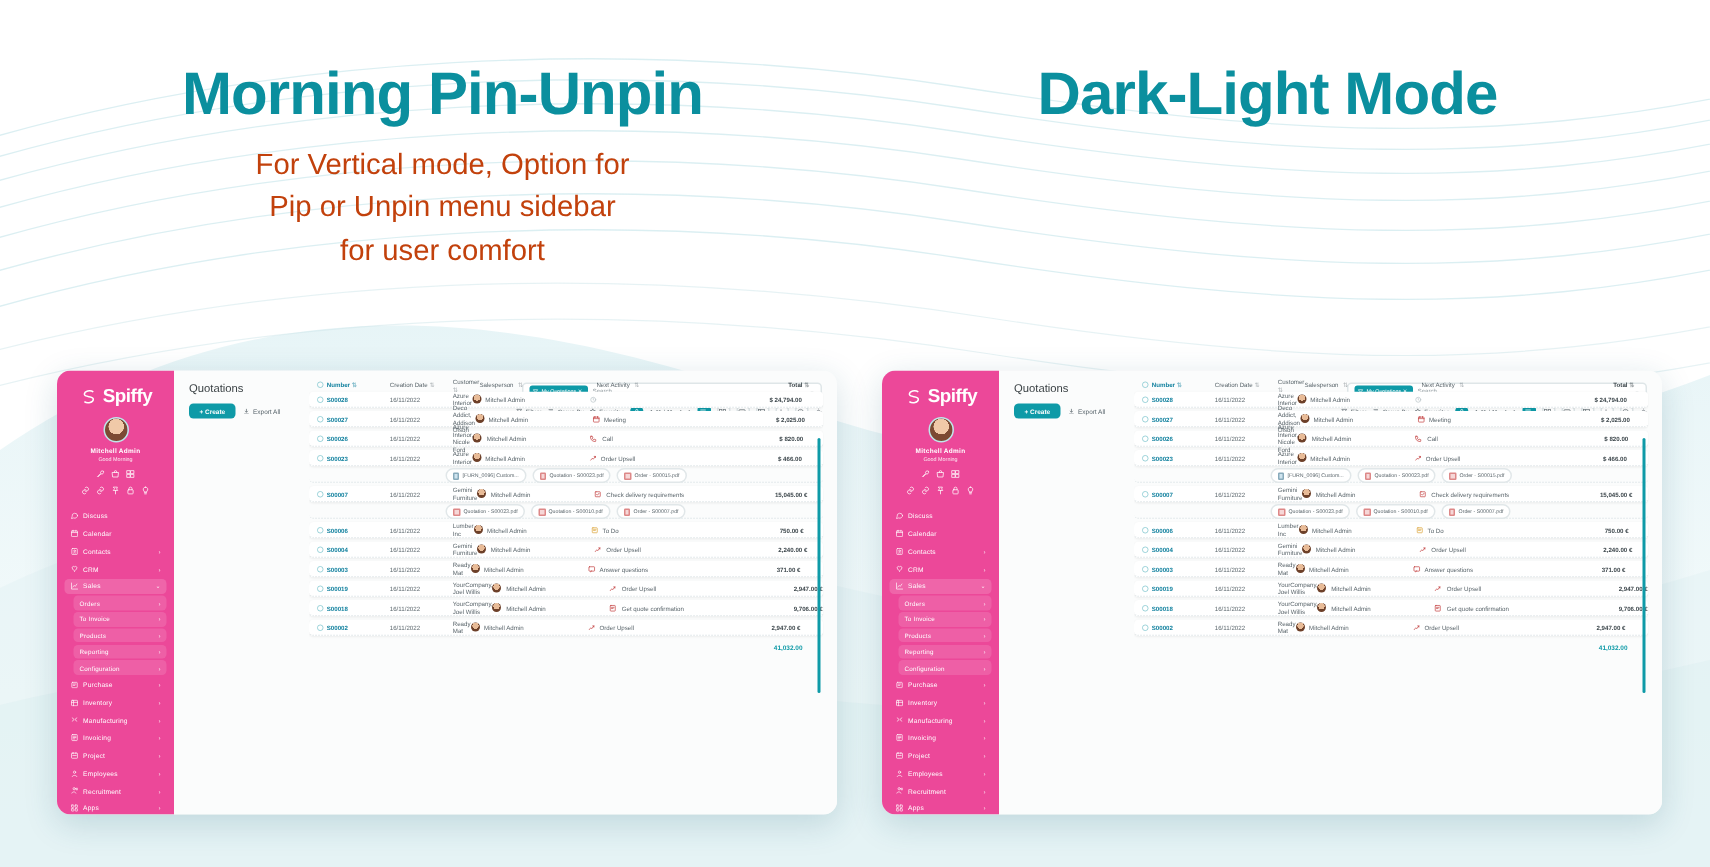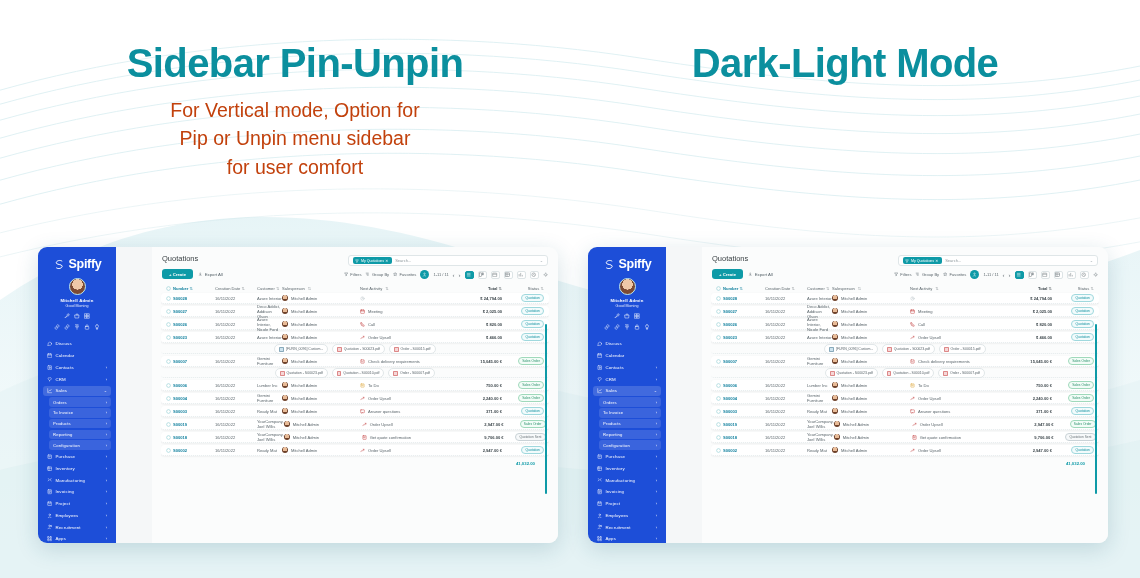--- a/index.html
+++ b/index.html
@@ -31,21 +31,21 @@
   .app-wrap.right { left: 588px; top: 247px; width: 520px; height: 296px; }
 
   .app {
     position: relative; width: 100%; height: 100%;
     display: flex; border-radius: 9px; overflow: hidden;
     box-shadow: 0 6px 22px rgba(20,90,110,.18);
     background: #f5f7f8;
   }
 
   .sidebar {
-    width: 78px; flex: 0 0 78px; background: #1d4ed8;
+    width: 78px; flex: 0 0 78px; background: #ec4899;
     padding: 7px 5px 0 5px; color: #fff; position: relative;
   }
   .logo-row { display: flex; align-items: center; justify-content: center; gap: 3px; margin-top: 3px; }
   .logo-mark { width: 13px; height: 13px; }
   .logo-text { font-size: 12.5px; font-weight: bold; letter-spacing: -.3px; }
   .avatar {
     width: 17px; height: 17px; border-radius: 50%; margin: 7px auto 0 auto;
     background: radial-gradient(circle at 50% 36%, #f0c9a8 0 42%, #7c4a33 43% 100%);
     border: 1.4px solid #bfe7ea;
   }
@@ -59,21 +59,21 @@
     display: flex; align-items: center; gap: 3px;
     padding: 2.6px 4px; border-radius: 3px; margin-bottom: 1.2px;
     font-size: 4.4px; position: relative;
   }
   .mi .mi-ic { width: 5.4px; height: 5.4px; flex: 0 0 5.4px; opacity: .95; }
   .mi .mi-label { flex: 1; letter-spacing: .15px; }
   .mi .mi-caret { font-size: 4px; opacity: .9; }
   .mi.active { background: rgba(255,255,255,.16); }
   .mi.sub { margin-left: 6px; background: rgba(255,255,255,.13); font-size: 4.2px; padding: 2.3px 4px; }
 
-  .content { flex: 1; background: #fbfcfc; display: flex; flex-direction: column; min-width: 0; position: relative; margin-left: 36px; }
+  .content { flex: 1; background: #fbfcfc; display: flex; flex-direction: row; min-width: 0; position: relative; }
   .cbar { padding: 7px 10px 0 10px; }
   .ctitle { font-size: 7.5px; color: #3b4245; font-weight: 500; }
   .crow2 { display: flex; align-items: center; margin-top: 6px; gap: 5px; }
   .btn-create {
     background: #0e9aa7; color: #fff; font-size: 4.3px; font-weight: bold;
     padding: 2.6px 7px; border-radius: 3px; border: none;
   }
   .btn-export { font-size: 4.3px; color: #57636a; display: flex; align-items: center; gap: 2px; }
 
   .searchbar {
@@ -173,21 +173,21 @@
     <path d="M-20,210 C180,150 420,138 640,172 C860,206 1000,210 1160,176"></path>
   </g>
   <g fill="none" stroke="#cfe6ea" stroke-width=".8" opacity=".5">
     <path d="M-20,238 C200,180 430,176 660,212 C880,246 1010,244 1160,214"></path>
     <path d="M-20,262 C200,204 430,200 660,236 C880,270 1010,268 1160,238"></path>
   </g>
 </svg>
 
 <div class="headings">
   <div class="panel-head left">
-    <div class="ph-title">Sidebar Pin-Unpin</div>
+    <div class="ph-title">Morning Pin-Unpin</div>
     <div class="ph-sub" style="white-space: pre-line;">For Vertical mode, Option for
 Pip or Unpin menu sidebar
 for user comfort</div>
   </div>
   <div class="panel-head right">
     <div class="ph-title">Dark-Light Mode</div>
   </div>
 </div>
 
 <div class="app-wrap left">

